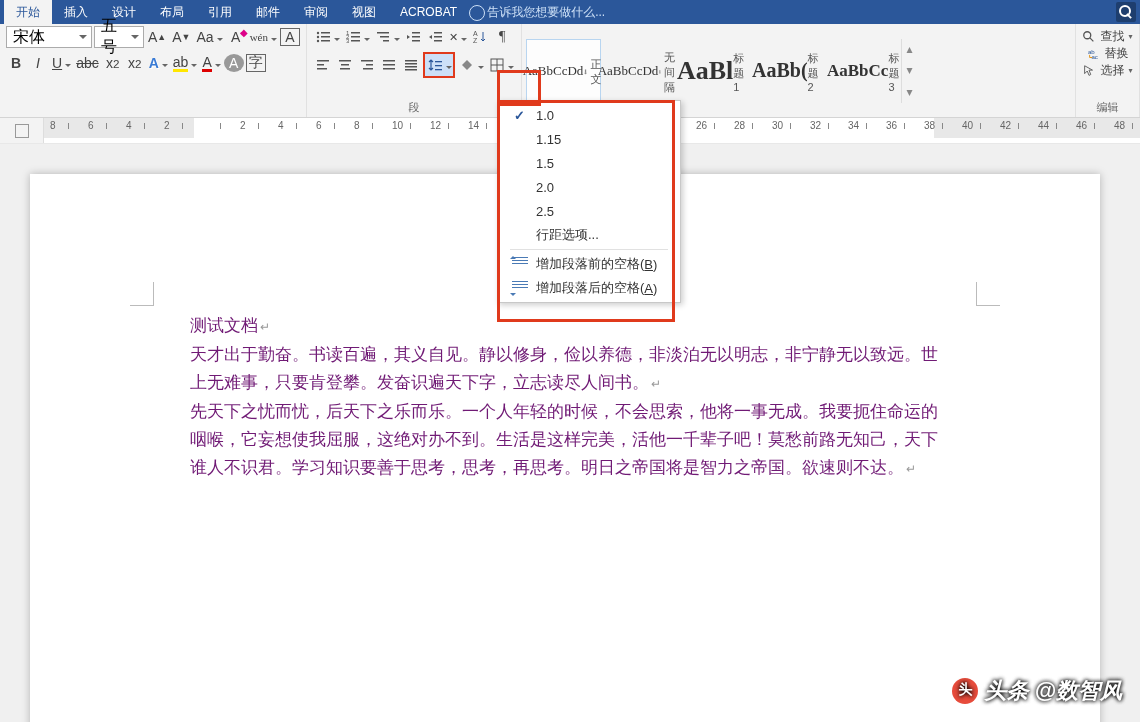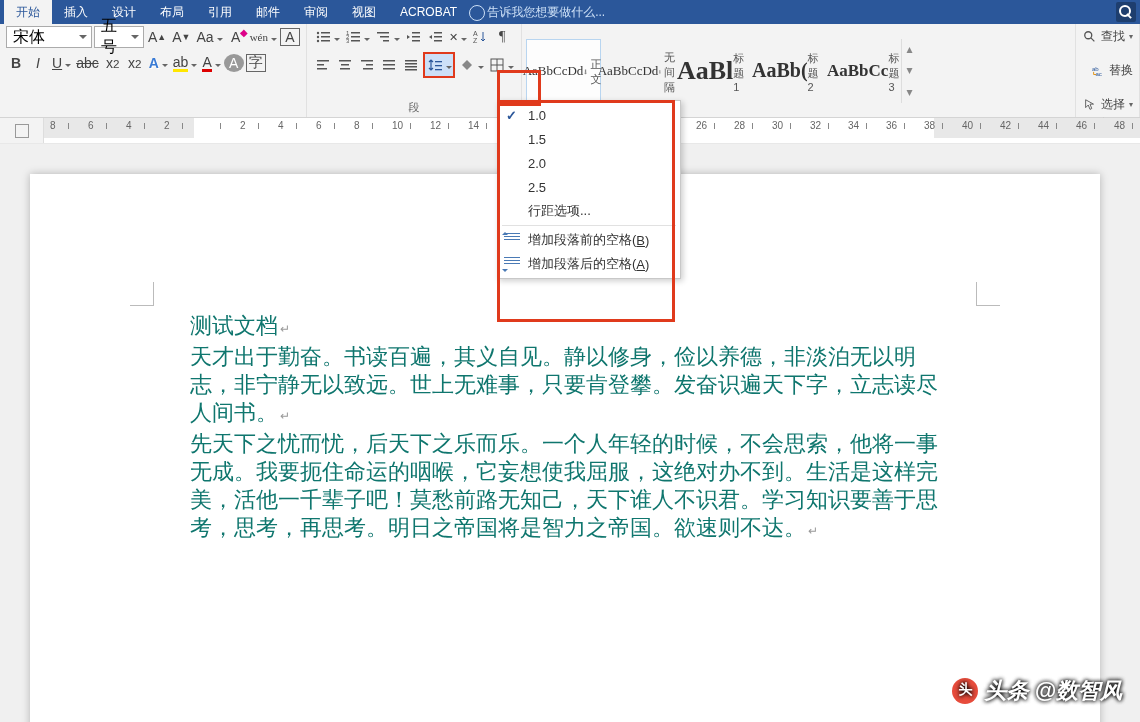--- a/index.html
+++ b/index.html
@@ -44,43 +44,43 @@
   .styles .grp-body{padding:4px;gap:0;}
   .style-item{width:75px;height:64px;border:1px solid transparent;display:flex;flex-direction:row;align-items:center;justify-content:center;cursor:pointer;}
   .style-item.sel{border-color:#b8d5f0;background:#fdfdfd;}
   .style-prev{font-family:"Times New Roman",serif;color:#333;}
   .style-name{font-size:11px;color:#555;margin-top:3px;display:flex;align-items:center;gap:2px;}
   .style-name .pin{width:8px;height:8px;}
   .gallery-more{width:16px;height:64px;border-left:1px solid #ddd;display:flex;flex-direction:column;}
   .gallery-more div{flex:1;display:flex;align-items:center;justify-content:center;color:#888;}
   
   .edit{width:64px;}
-  .edit .grp-body{flex-direction:column;align-items:flex-end;gap:17px;padding-top:4px;}
+  .edit .grp-body{flex-direction:column;align-items:center;gap:0;padding-top:4px;}
   .elabel{display:flex;align-items:center;gap:4px;color:#444;cursor:pointer;}
   .elabel svg{width:14px;height:14px;}
   
   .ruler-wrap{background:#fff;height:26px;display:flex;border-bottom:1px solid #e8e8e8;}
   .ruler-left{width:44px;background:#f3f3f3;border-right:1px solid #ddd;display:flex;align-items:center;justify-content:center;}
   .ruler-left div{width:14px;height:14px;border:1px solid #999;}
   .ruler{flex:1;position:relative;background:#fff;font-size:10px;color:#666;overflow:hidden;}
   .ruler .tick{position:absolute;top:5px;}
   .ruler .maj{border-left:1px solid #888;height:6px;}
   .ruler .num{top:2px;}
   .ruler .shade{position:absolute;top:0;height:20px;background:#e8e8e8;}
   
   .doc-area{position:absolute;top:144px;left:0;right:0;bottom:0;background:#f0f0f0;overflow:hidden;}
   .page{position:absolute;left:30px;top:30px;width:1070px;height:640px;background:#fff;box-shadow:0 0 8px rgba(0,0,0,.25);}
   .corner{position:absolute;width:24px;height:24px;}
   .corner.tl{left:100px;top:108px;border-left:1px solid #bbb;border-top:1px solid #bbb;transform:rotate(180deg);}
   .corner.tr{right:100px;top:108px;border-right:1px solid #bbb;border-top:1px solid #bbb;transform:rotate(180deg);}
-  .content{position:absolute;left:160px;top:138px;right:160px;font-family:"SimSun","宋体",serif;font-size:22px;line-height:28px;color:#0f766e;}
+  .content{position:absolute;left:160px;top:138px;right:160px;font-family:"SimSun","宋体",serif;font-size:17px;line-height:28px;color:#701a75;}
   .content p{margin:0;}
   .pmark:after{content:"↵";color:#999;font-size:12px;margin-left:2px;}
   
-  .menu{position:absolute;left:497px;top:100px;width:184px;background:#fff;border:1px solid #c8c8c8;box-shadow:2px 2px 6px rgba(0,0,0,.2);z-index:10;padding:2px 0;}
+  .menu{position:absolute;left:497px;top:100px;width:184px;background:#fff;border:1px solid #c8c8c8;box-shadow:2px 2px 6px rgba(0,0,0,.2);z-index:10;padding:2px 8px;}
   .menu-item{height:24px;display:flex;align-items:center;padding-left:30px;font-size:13px;color:#333;cursor:pointer;position:relative;}
   .menu-item.checked:before{content:"✓";position:absolute;left:8px;color:#2b579a;font-weight:bold;}
   .menu-sep{height:1px;background:#e1e1e1;margin:2px 4px;}
   .menu-icon{position:absolute;left:6px;width:16px;height:14px;}
   .menu-icon .ln{height:1px;background:#4a7ab5;margin-bottom:2px;}
   .menu-icon.before .arrow,.menu-icon.after .arrow{position:absolute;left:-2px;width:0;height:0;border:3px solid transparent;}
   .menu-icon.before .arrow{top:-4px;border-bottom-color:#4a7ab5;}
   .menu-icon.after .arrow{bottom:-4px;border-top-color:#4a7ab5;}
   .u{text-decoration:underline;}
   
@@ -421,20 +421,21 @@
     <div class="content">
       <p class="pmark">测试文档</p>
       <p class="pmark">天才出于勤奋。书读百遍，其义自见。静以修身，俭以养德，非淡泊无以明志，非宁静无以致远。世上无难事，只要肯登攀。发奋识遍天下字，立志读尽人间书。</p>
       <p class="pmark">先天下之忧而忧，后天下之乐而乐。一个人年轻的时候，不会思索，他将一事无成。我要扼住命运的咽喉，它妄想使我屈服，这绝对办不到。生活是这样完美，活他一千辈子吧！莫愁前路无知己，天下谁人不识君。学习知识要善于思考，思考，再思考。明日之帝国将是智力之帝国。欲速则不达。</p>
     </div>
   </div>
 </div>
 
 <div class="menu">
   <div class="menu-item checked">1.0</div>
+  <div class="menu-item">1.15</div>
   <div class="menu-item">1.5</div>
   <div class="menu-item">2.0</div>
   <div class="menu-item">2.5</div>
   <div class="menu-item">行距选项...</div>
   <div class="menu-sep"></div>
   <div class="menu-item">
     <span class="menu-icon before">
         <span class="arrow"></span>
         <div class="ln"></div>
         <div class="ln"></div>

